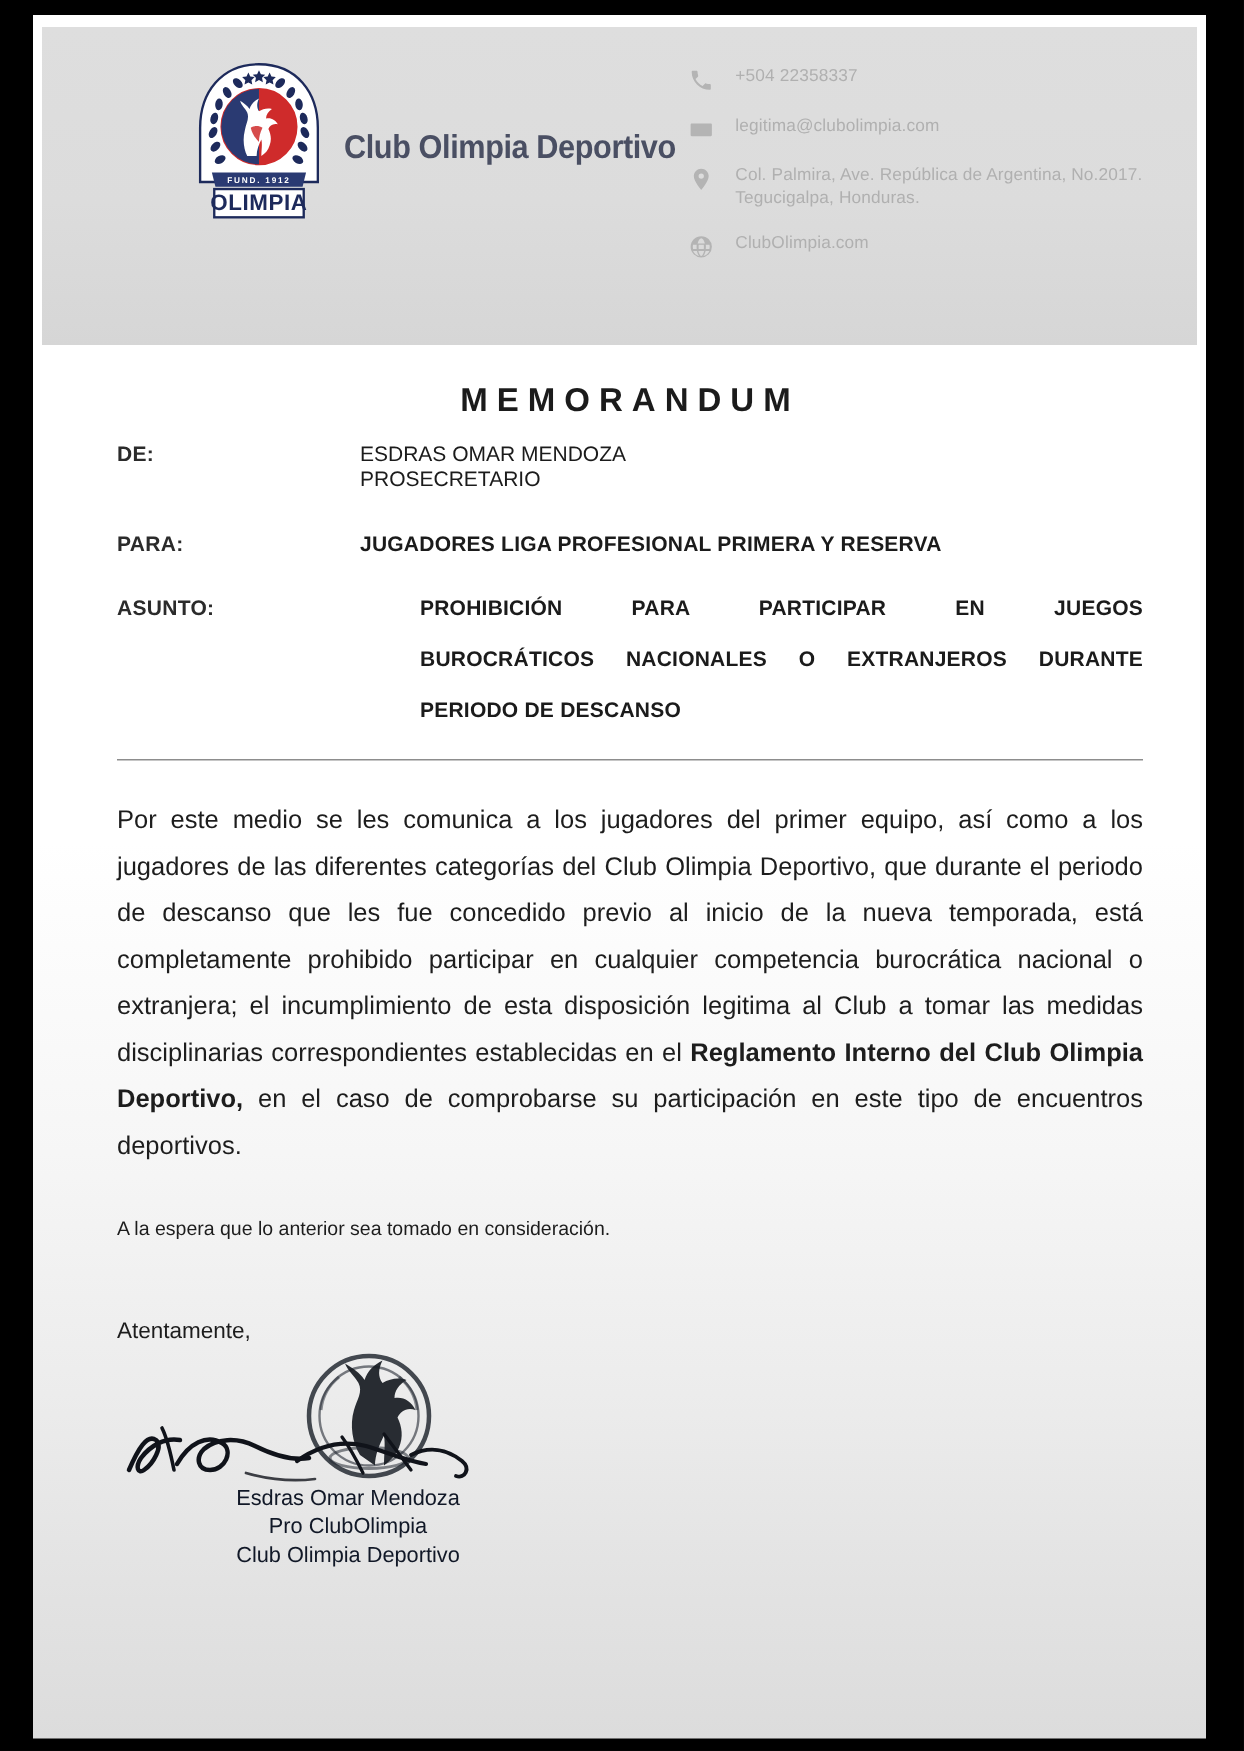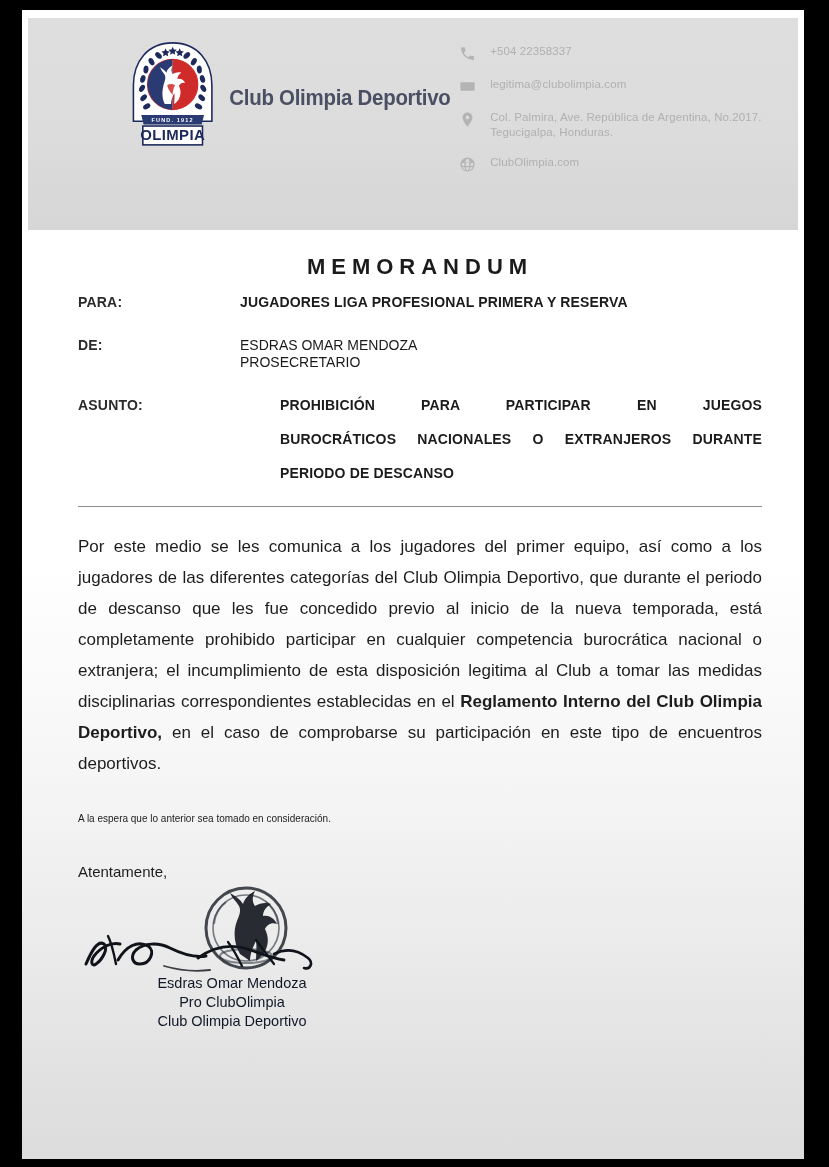--- a/index.html
+++ b/index.html
@@ -138,24 +138,24 @@
     font-size: 17px;
     line-height: 31px;
     color: #1d1d1d;
     text-align: justify;
     text-justify: inter-word;
     margin-bottom: 28px;
   }
   .body-para b { font-weight: bold; }
 
   .closing-line {
-    font-size: 10px;
+    font-size: 13px;
     line-height: 24px;
     color: #1d1d1d;
-    margin-bottom: 32px;
+    margin-bottom: 48px;
   }
 
   .signoff {
     font-size: 15px;
     color: #1d1d1d;
     margin-bottom: 2px;
   }
 
   
   .signature-area {
@@ -273,30 +273,30 @@
         </div>
 
       </div>
     </div>
 
     <div class="sheet">
 
       <div class="memo-title">MEMORANDUM</div>
 
       <div class="field-row">
-        <div class="field-label">PARA:</div>
-        <div class="field-value bold">JUGADORES LIGA PROFESIONAL PRIMERA Y RESERVA</div>
-      </div>
-
-      <div class="field-row">
         <div class="field-label">DE:</div>
         <div class="field-value plain">
           <span class="line">ESDRAS OMAR MENDOZA</span>
           <span class="line">PROSECRETARIO</span>
         </div>
+      </div>
+
+      <div class="field-row">
+        <div class="field-label">PARA:</div>
+        <div class="field-value bold">JUGADORES LIGA PROFESIONAL PRIMERA Y RESERVA</div>
       </div>
 
       <div class="field-row tight">
         <div class="field-label">ASUNTO:</div>
         <div class="field-value bold subject">
           <span class="line">PROHIBICIÓN PARA PARTICIPAR EN JUEGOS</span>
           <span class="line">BUROCRÁTICOS NACIONALES O EXTRANJEROS DURANTE</span>
           <span class="line">PERIODO DE DESCANSO</span>
         </div>
       </div>

